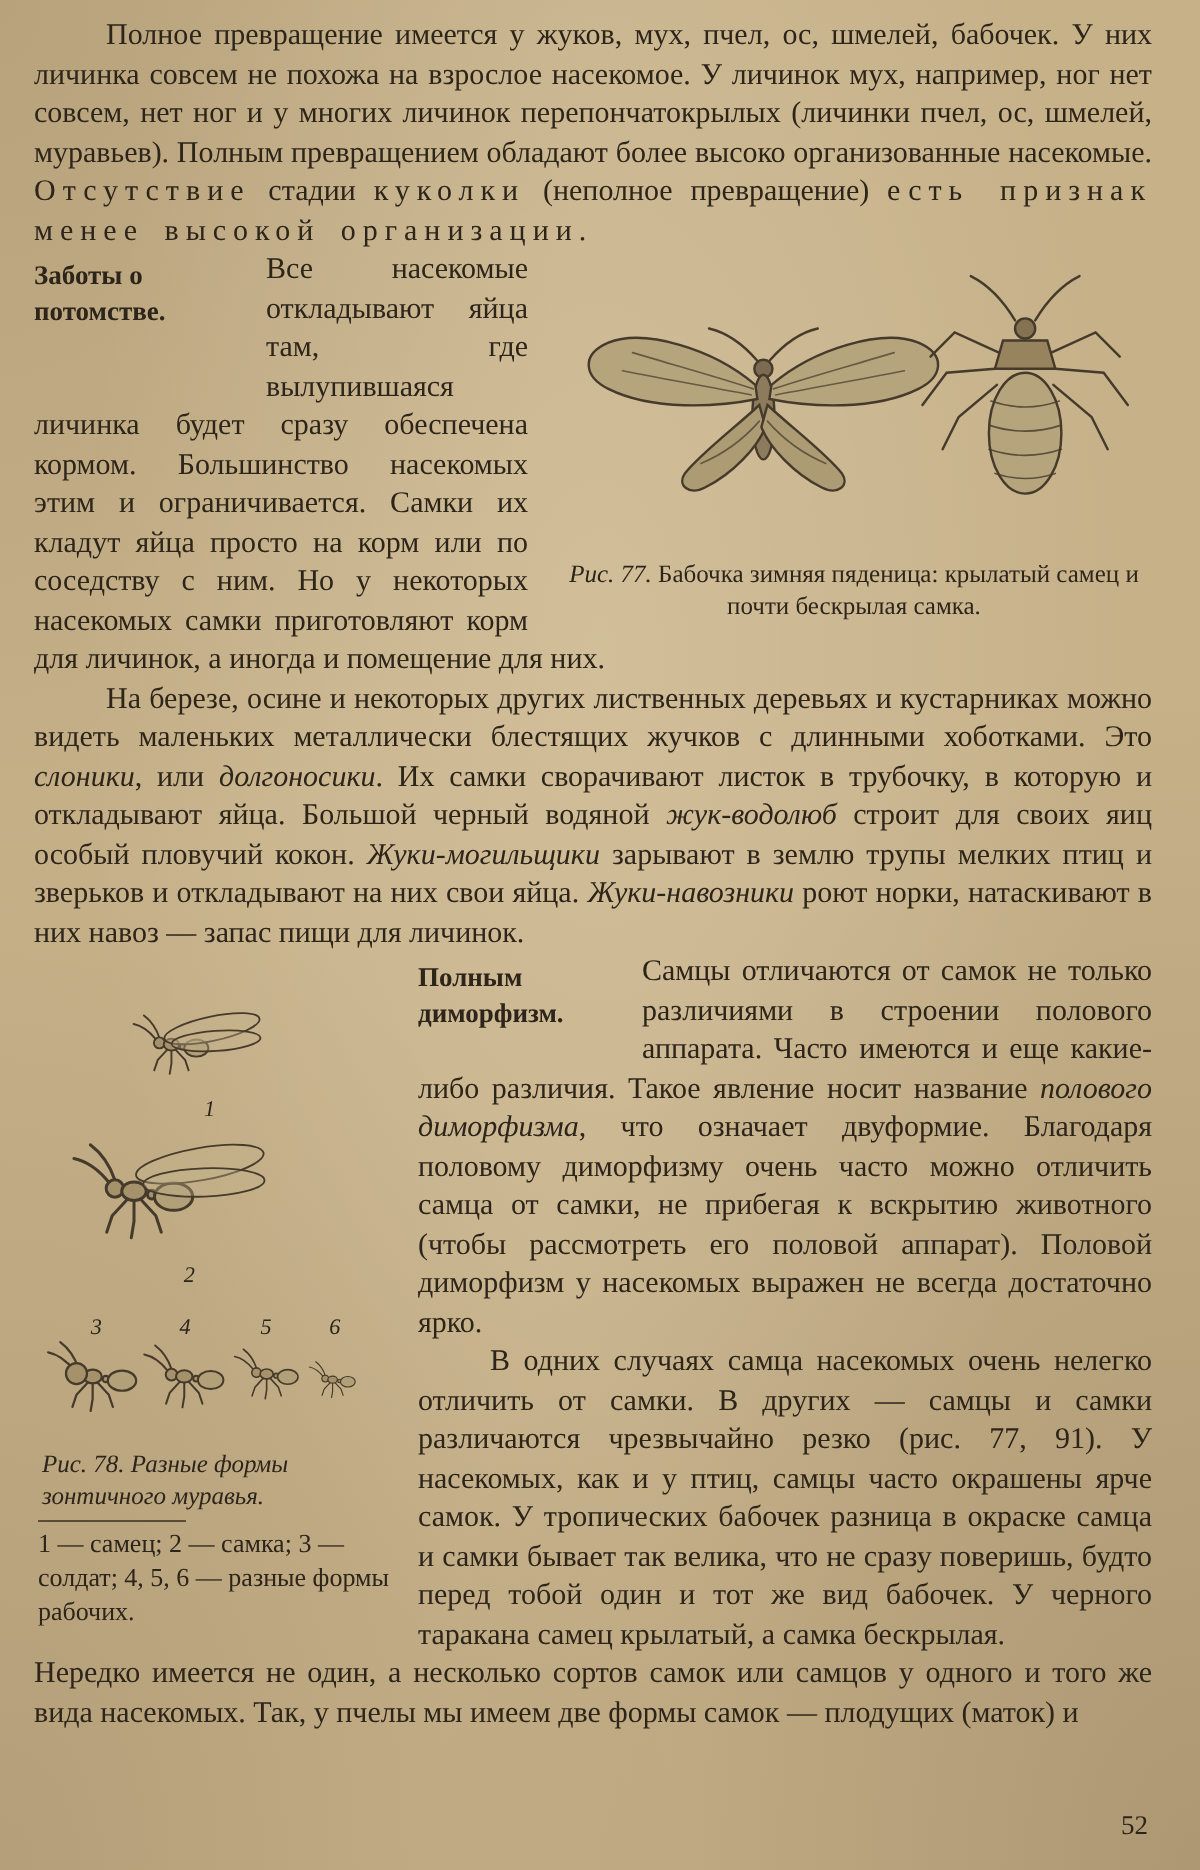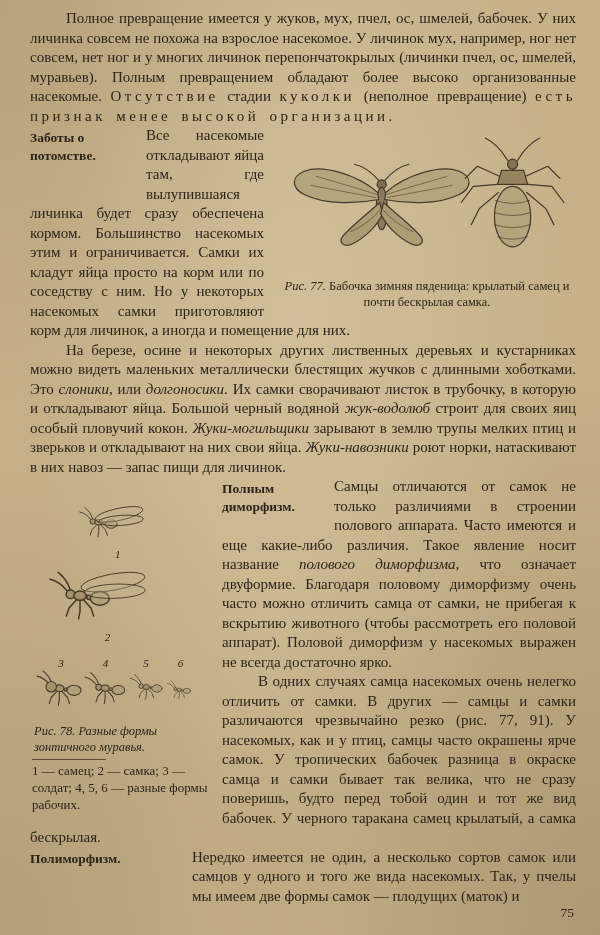--- a/index.html
+++ b/index.html
@@ -12,21 +12,21 @@
     color: #2d241a;
     background:
       radial-gradient(ellipse at 50% 35%, rgba(255,246,222,0.20), rgba(0,0,0,0) 62%),
       radial-gradient(ellipse at 100% 100%, rgba(80,62,36,0.22), rgba(0,0,0,0) 45%),
       radial-gradient(ellipse at 0% 100%, rgba(80,62,36,0.16), rgba(0,0,0,0) 40%),
       radial-gradient(ellipse at 0% 0%, rgba(90,72,44,0.14), rgba(0,0,0,0) 35%),
       #c6b189;
     overflow: hidden;
   }
   .content {
-    padding: 9px 24px 0 30px;
+    padding: 9px 24px 0 17px;
     font-size: 15px;
     line-height: 1.3;
     text-align: justify;
     hyphens: auto;
   }
   p.para { margin: 0; }
   .indent { text-indent: 36px; }
   .run-i { font-style: italic; }
   .run-sp { letter-spacing: 3.5px; word-spacing: 3px; }
   .section::after { content:""; display:block; clear:both; }
@@ -205,21 +205,20 @@
 
       <p class="para">
         <span class="note note2">Полным диморфизм.</span>
         <span><span>Самцы отличаются от самок не только различиями в строении полового аппарата. Часто имеются и еще какие-либо различия. Такое явление носит название </span><span class="run-i">полового диморфизма</span><span>, что означает двуформие. Благодаря половому диморфизму очень часто можно отличить самца от самки, не прибегая к вскрытию животного (чтобы рассмотреть его половой аппарат). Половой диморфизм у насекомых выражен не всегда достаточно ярко.</span></span>
       </p>
       <p class="para indent">В одних случаях самца насекомых очень нелегко отличить от самки. В других — самцы и самки различаются чрезвычайно резко (рис. 77, 91). У насекомых, как и у птиц, самцы часто окрашены ярче самок. У тропических бабочек разница в окраске самца и самки бывает так велика, что не сразу поверишь, будто перед тобой один и тот же вид бабочек. У черного таракана самец крылатый, а самка бескрылая.</p>
     </div>
 
     <div class="section">
       <p class="para">
-        <span class="note note3">Полиморфизм.</span>
         <span>Нередко имеется не один, а несколько сортов самок или самцов у одного и того же вида насекомых. Так, у пчелы мы имеем две формы самок — плодущих (маток) и</span>
       </p>
     </div>
 
   </div>
 
-  <div class="page-number">75</div>
+  <div class="page-number">52</div>
 </div>
 
 </body></html>

